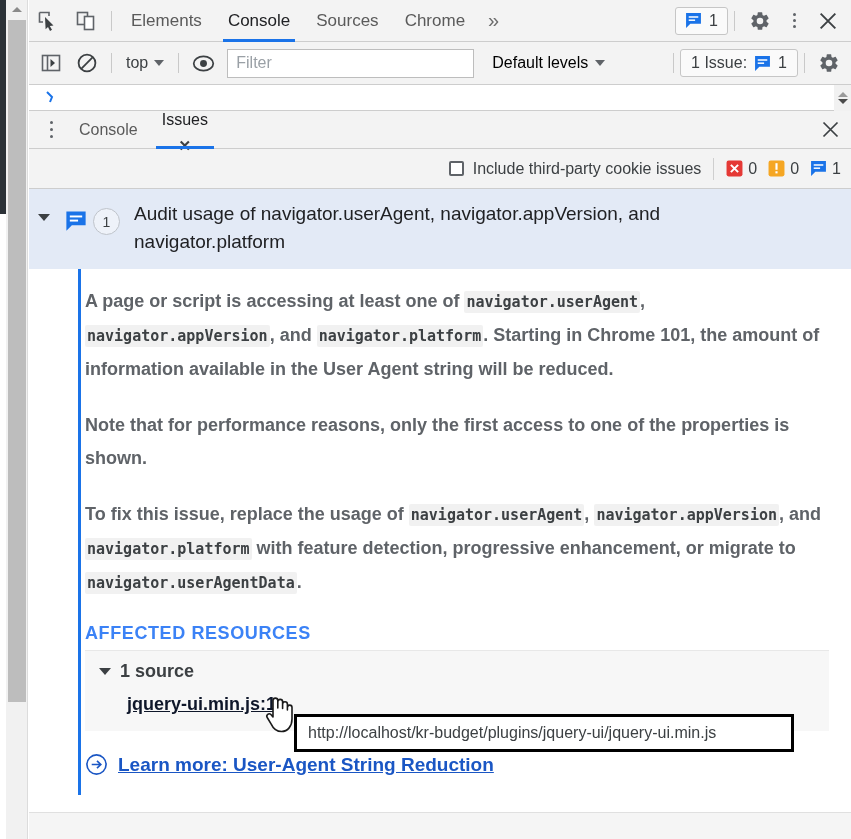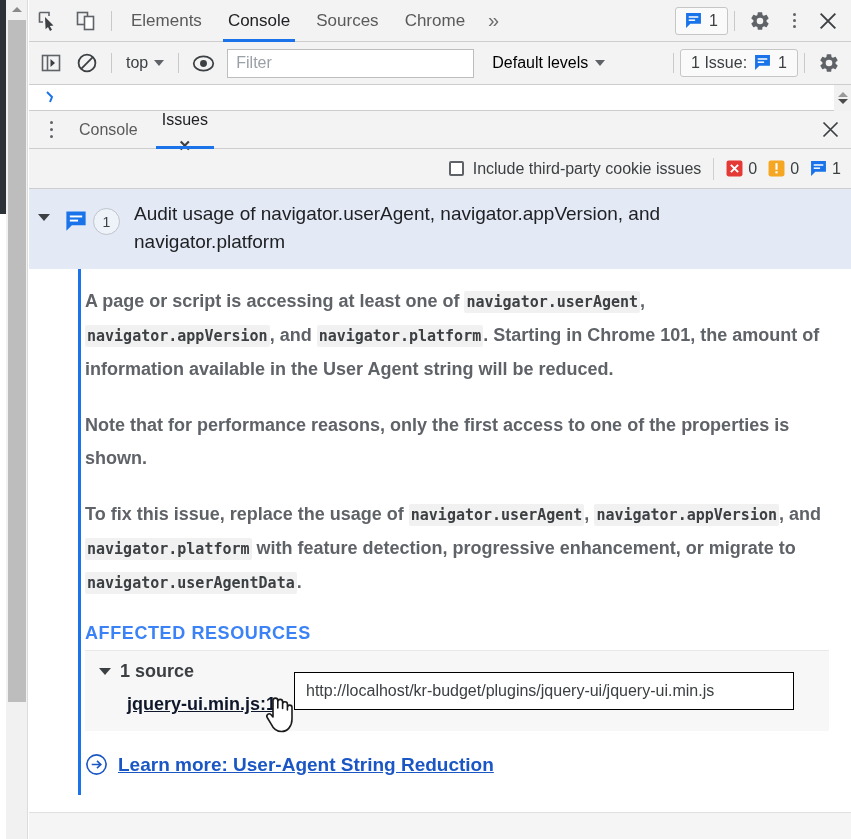--- a/index.html
+++ b/index.html
@@ -172,21 +172,21 @@
   .filter-input::placeholder { color: #9aa0a6; }
   .levels {
     display:flex; align-items:center; gap:7px;
     font-size:16px; color:#000000;
     margin-left: 18px;
     cursor:pointer;
     white-space: nowrap;
   }
   .cb-right { margin-left:auto; display:flex; align-items:center; padding-right:4px; }
   .issue-btn {
-    display:flex; align-items:flex-start; gap:7px;
+    display:flex; align-items:center; gap:7px;
     border:1px solid #c6c6c6; border-radius:3px;
     padding:4px 10px; background:#fafafa; cursor:pointer;
     font-size:16px; color:#3c4043; white-space:nowrap;
   }
 
   
   .console-strip {
     position: relative;
     height: 26px;
     background: #ffffff;
@@ -361,24 +361,24 @@
     margin-top: 22px; margin-left: 0;
   }
   .learn-link {
     font-size: 19px; color: #1a56c4;
     text-decoration: underline; cursor:pointer;
   }
 
   
   .tooltip {
     position: absolute;
-    left: 265px; top: 672px;
+    left: 265px; top: 714px;
     width: 500px; height: 38px;
     background: #ffffff;
-    border: 1px solid #000000;
+    border: 3px solid #000000;
     display:flex; align-items:center;
     padding-left: 11px;
     font-size: 16px;
     color: #3c4043;
     z-index: 40;
     white-space: nowrap;
   }
 
   
   .cursor {

